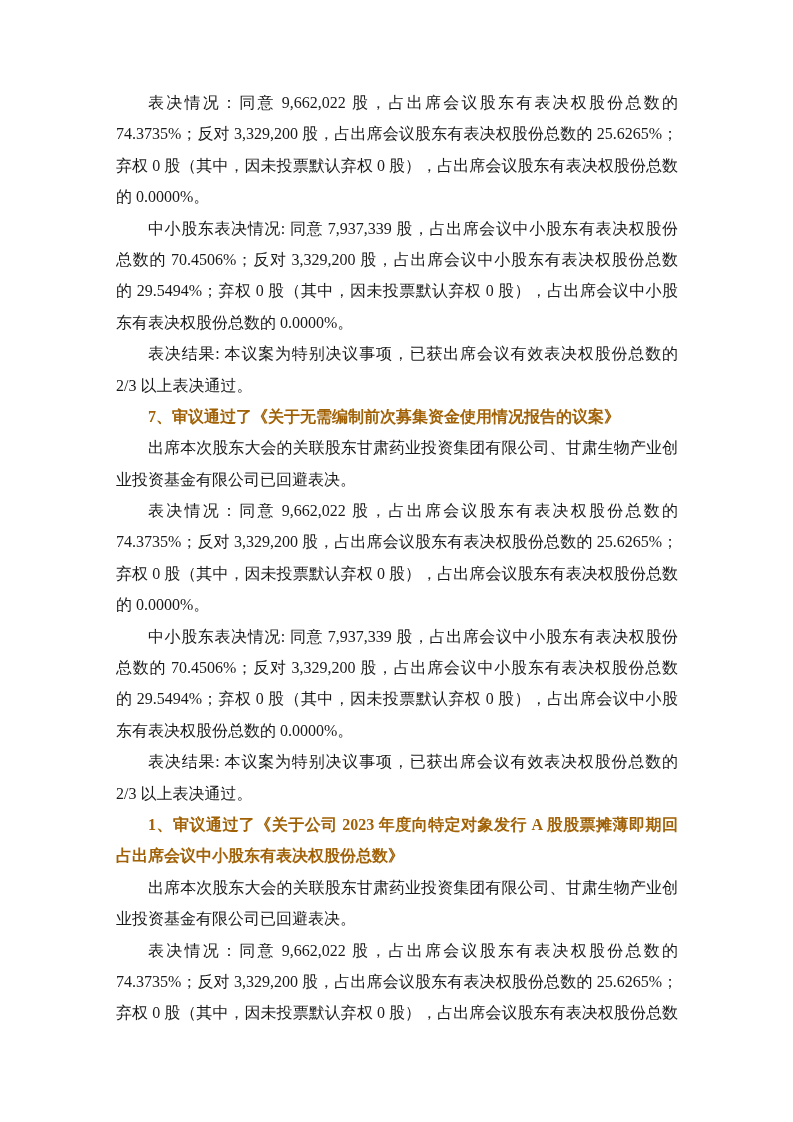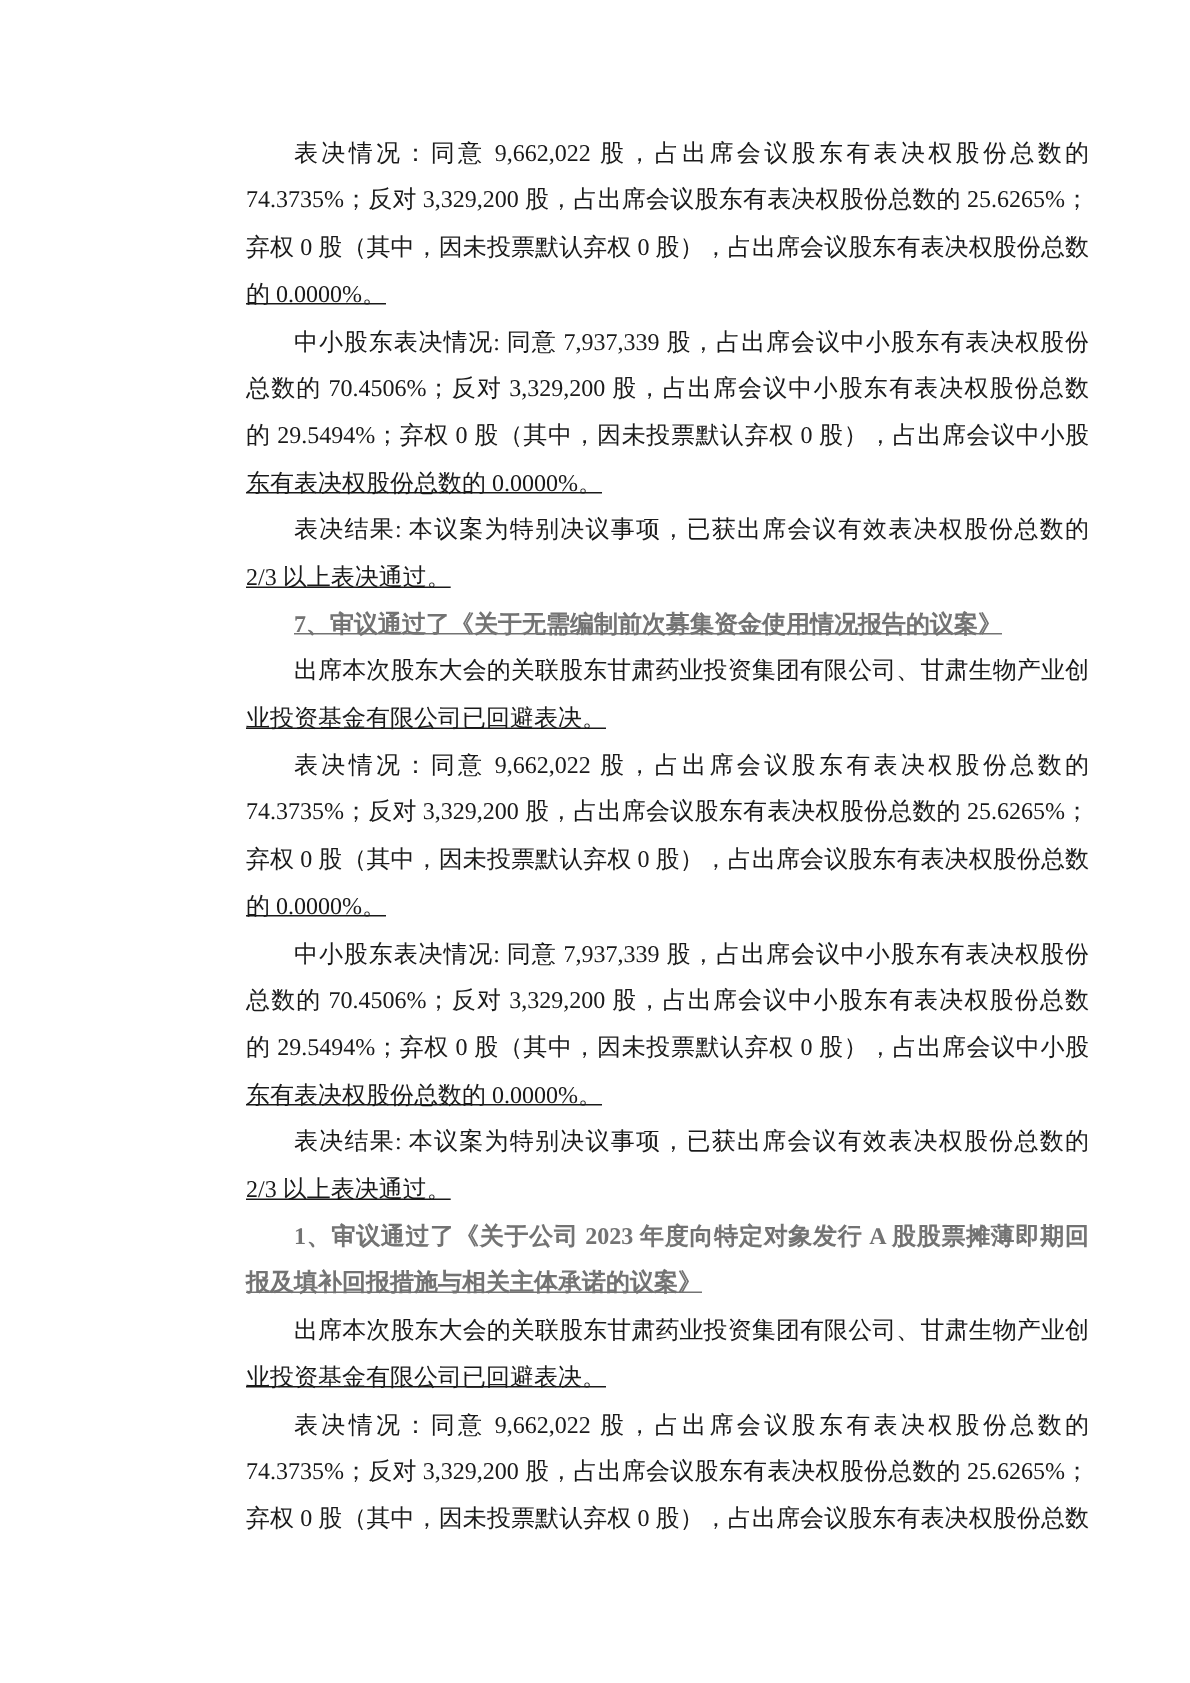--- a/index.html
+++ b/index.html
@@ -12,44 +12,42 @@
     width: 793px;
     height: 1122px;
     background: #ffffff;
     overflow: hidden;
   }
   .content {
     position: absolute;
     left: 116px;
     top: 87px;
     width: 562px;
-    margin-left: 48px;
   }
   .line {
     font-family: "Liberation Serif", "DejaVu Serif", serif;
     font-size: 16px;
     line-height: 31.4px;
     height: 31.4px;
     color: #1a1a1a;
     text-align: justify;
     text-align-last: justify;
     text-justify: inter-ideograph;
     overflow: visible;
     white-space: normal;
   }
   .line.endline {
     text-align-last: left;
-    text-decoration: underline;
   }
   .line.indent {
     text-indent: 32px;
   }
   .line.bold {
     font-weight: bold;
-    color: #737373;
+    color: #a16207;
   }
 </style>
 </head>
 <body>
 
 <div class="page">
   <div class="content">
       <div class="line indent">表决情况：同意 9,662,022 股，占出席会议股东有表决权股份总数的</div>
       <div class="line">74.3735%；反对 3,329,200 股，占出席会议股东有表决权股份总数的 25.6265%；</div>
       <div class="line">弃权 0 股（其中，因未投票默认弃权 0 股），占出席会议股东有表决权股份总数</div>
@@ -67,20 +65,20 @@
       <div class="line">74.3735%；反对 3,329,200 股，占出席会议股东有表决权股份总数的 25.6265%；</div>
       <div class="line">弃权 0 股（其中，因未投票默认弃权 0 股），占出席会议股东有表决权股份总数</div>
       <div class="line endline">的 0.0000%。</div>
       <div class="line indent">中小股东表决情况: 同意 7,937,339 股，占出席会议中小股东有表决权股份</div>
       <div class="line">总数的 70.4506%；反对 3,329,200 股，占出席会议中小股东有表决权股份总数</div>
       <div class="line">的 29.5494%；弃权 0 股（其中，因未投票默认弃权 0 股），占出席会议中小股</div>
       <div class="line endline">东有表决权股份总数的 0.0000%。</div>
       <div class="line indent">表决结果: 本议案为特别决议事项，已获出席会议有效表决权股份总数的</div>
       <div class="line endline">2/3 以上表决通过。</div>
       <div class="line bold indent">1、审议通过了《关于公司 2023 年度向特定对象发行 A 股股票摊薄即期回</div>
-      <div class="line bold endline">报及填补回报措施与相关主体承诺的议案》</div>
+      <div class="line bold endline">占出席会议中小股东有表决权股份总数》</div>
       <div class="line indent">出席本次股东大会的关联股东甘肃药业投资集团有限公司、甘肃生物产业创</div>
       <div class="line endline">业投资基金有限公司已回避表决。</div>
       <div class="line indent">表决情况：同意 9,662,022 股，占出席会议股东有表决权股份总数的</div>
       <div class="line">74.3735%；反对 3,329,200 股，占出席会议股东有表决权股份总数的 25.6265%；</div>
       <div class="line">弃权 0 股（其中，因未投票默认弃权 0 股），占出席会议股东有表决权股份总数</div>
     </div>
 </div>
 
 </body></html>

